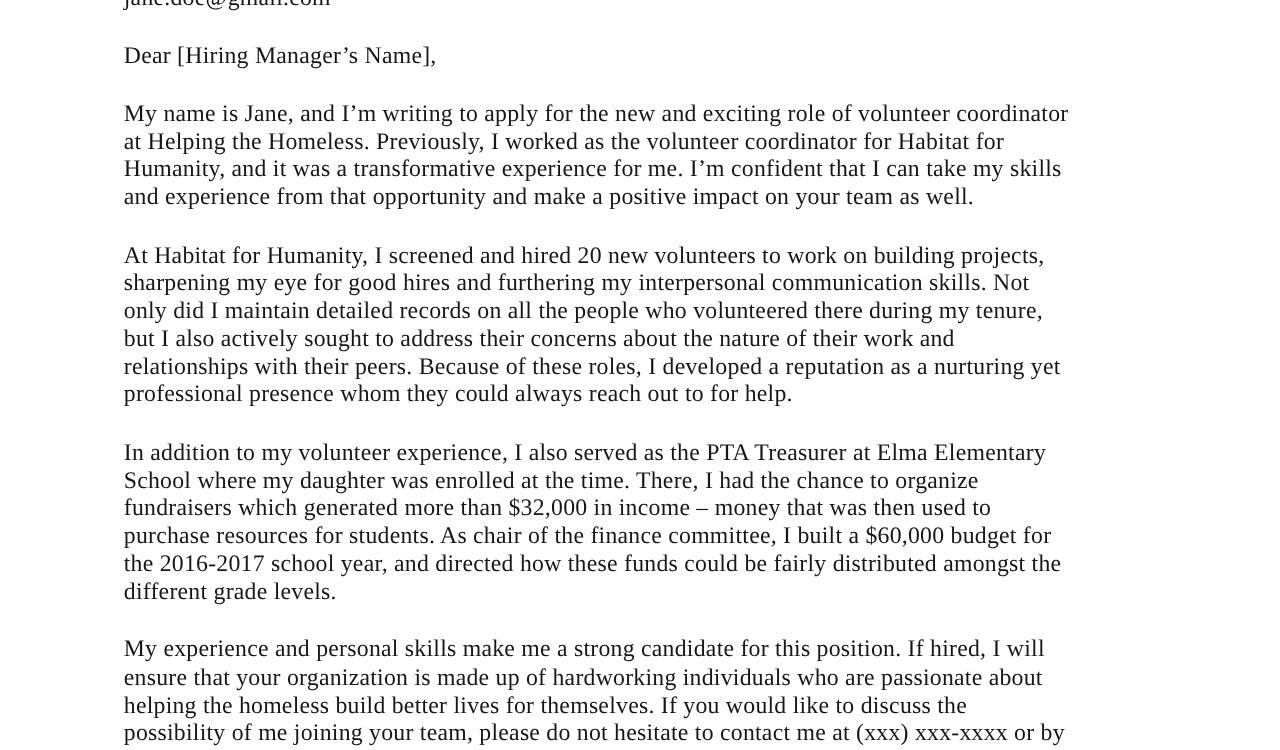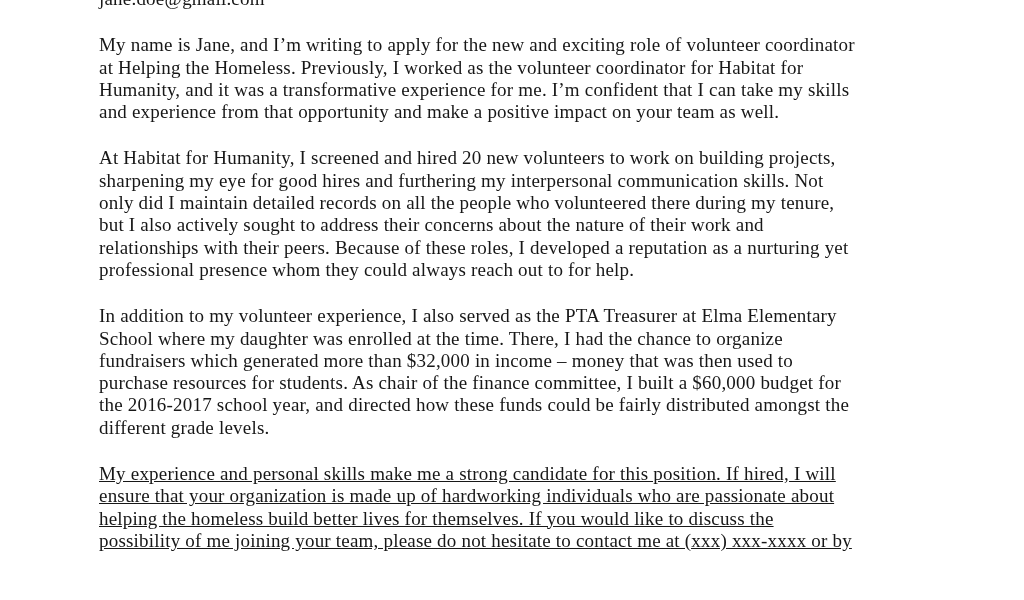--- a/index.html
+++ b/index.html
@@ -26,29 +26,29 @@
     line-height: 22.3px;
     letter-spacing: 0.2px;
     color: #171717;
   }
   .line, .para {
     margin: 0 0 24px 0;
     white-space: pre; 
   }
   .para:last-child {
     margin-bottom: 0;
-    text-decoration: underline;
   }
 </style>
 </head>
 <body>
 
 <div class="page">
   <div class="letter">
     <div class="line">jane.doe@gmail.com</div>
+    <div class="line">Dear [Hiring Manager’s Name],</div>
     <div class="para">My name is Jane, and I’m writing to apply for the new and exciting role of volunteer coordinator
 at Helping the Homeless. Previously, I worked as the volunteer coordinator for Habitat for
 Humanity, and it was a transformative experience for me. I’m confident that I can take my skills
 and experience from that opportunity and make a positive impact on your team as well.</div>
     <div class="para">At Habitat for Humanity, I screened and hired 20 new volunteers to work on building projects,
 sharpening my eye for good hires and furthering my interpersonal communication skills. Not
 only did I maintain detailed records on all the people who volunteered there during my tenure,
 but I also actively sought to address their concerns about the nature of their work and
 relationships with their peers. Because of these roles, I developed a reputation as a nurturing yet
 professional presence whom they could always reach out to for help.</div>

